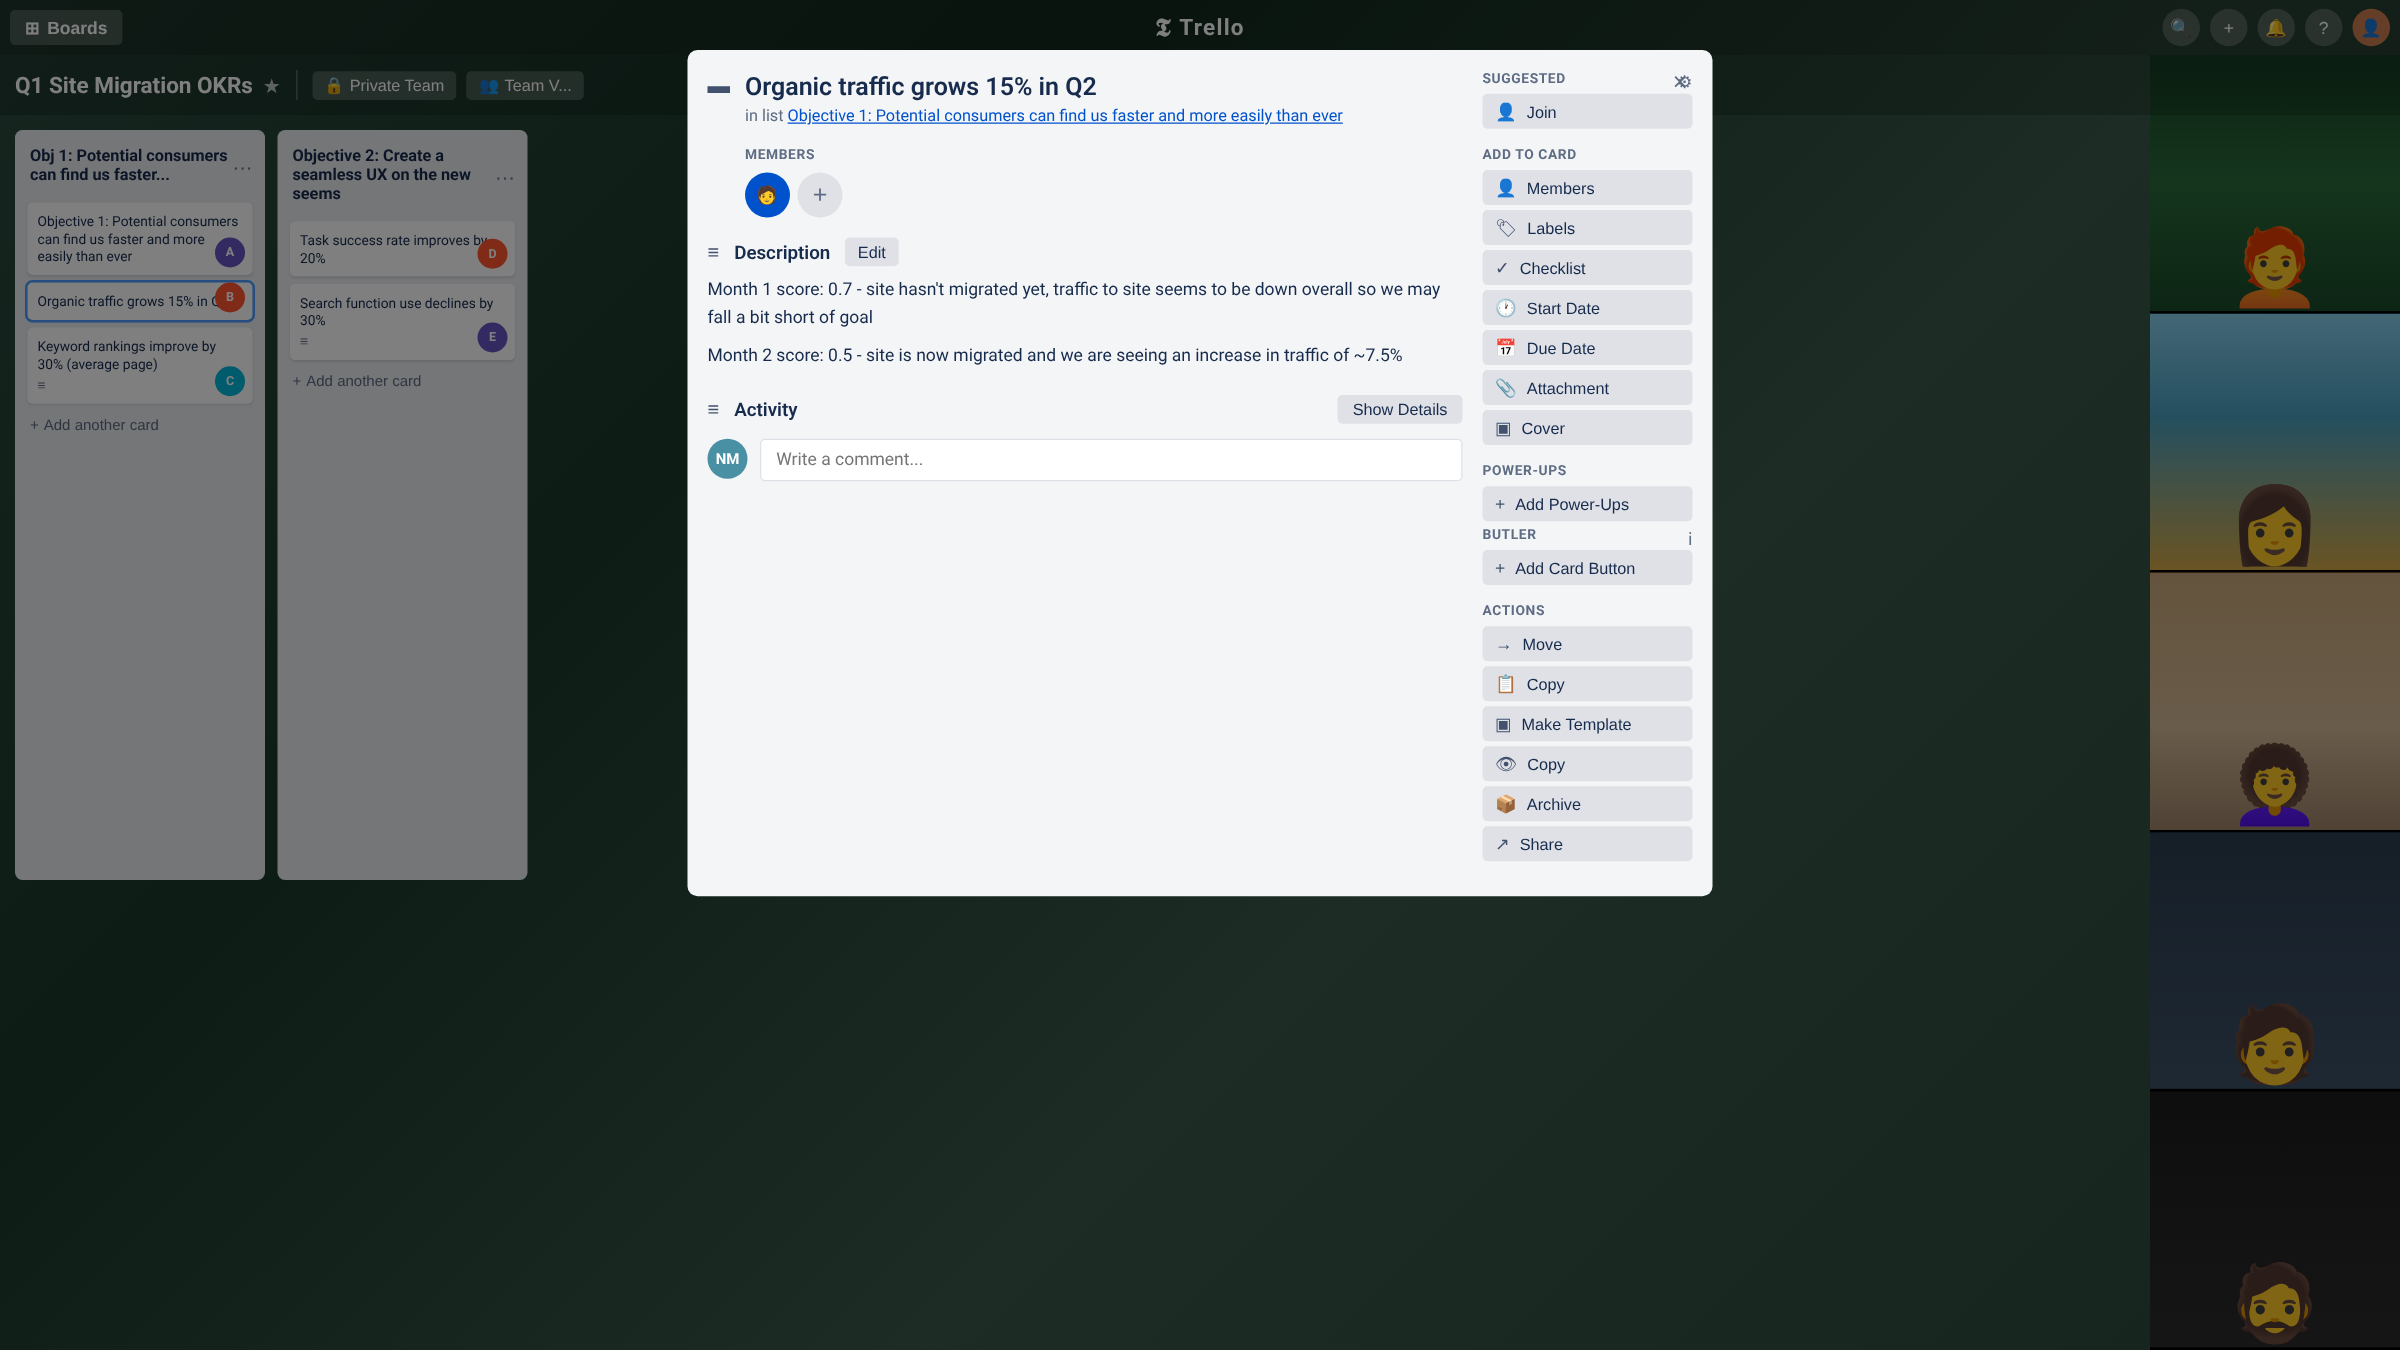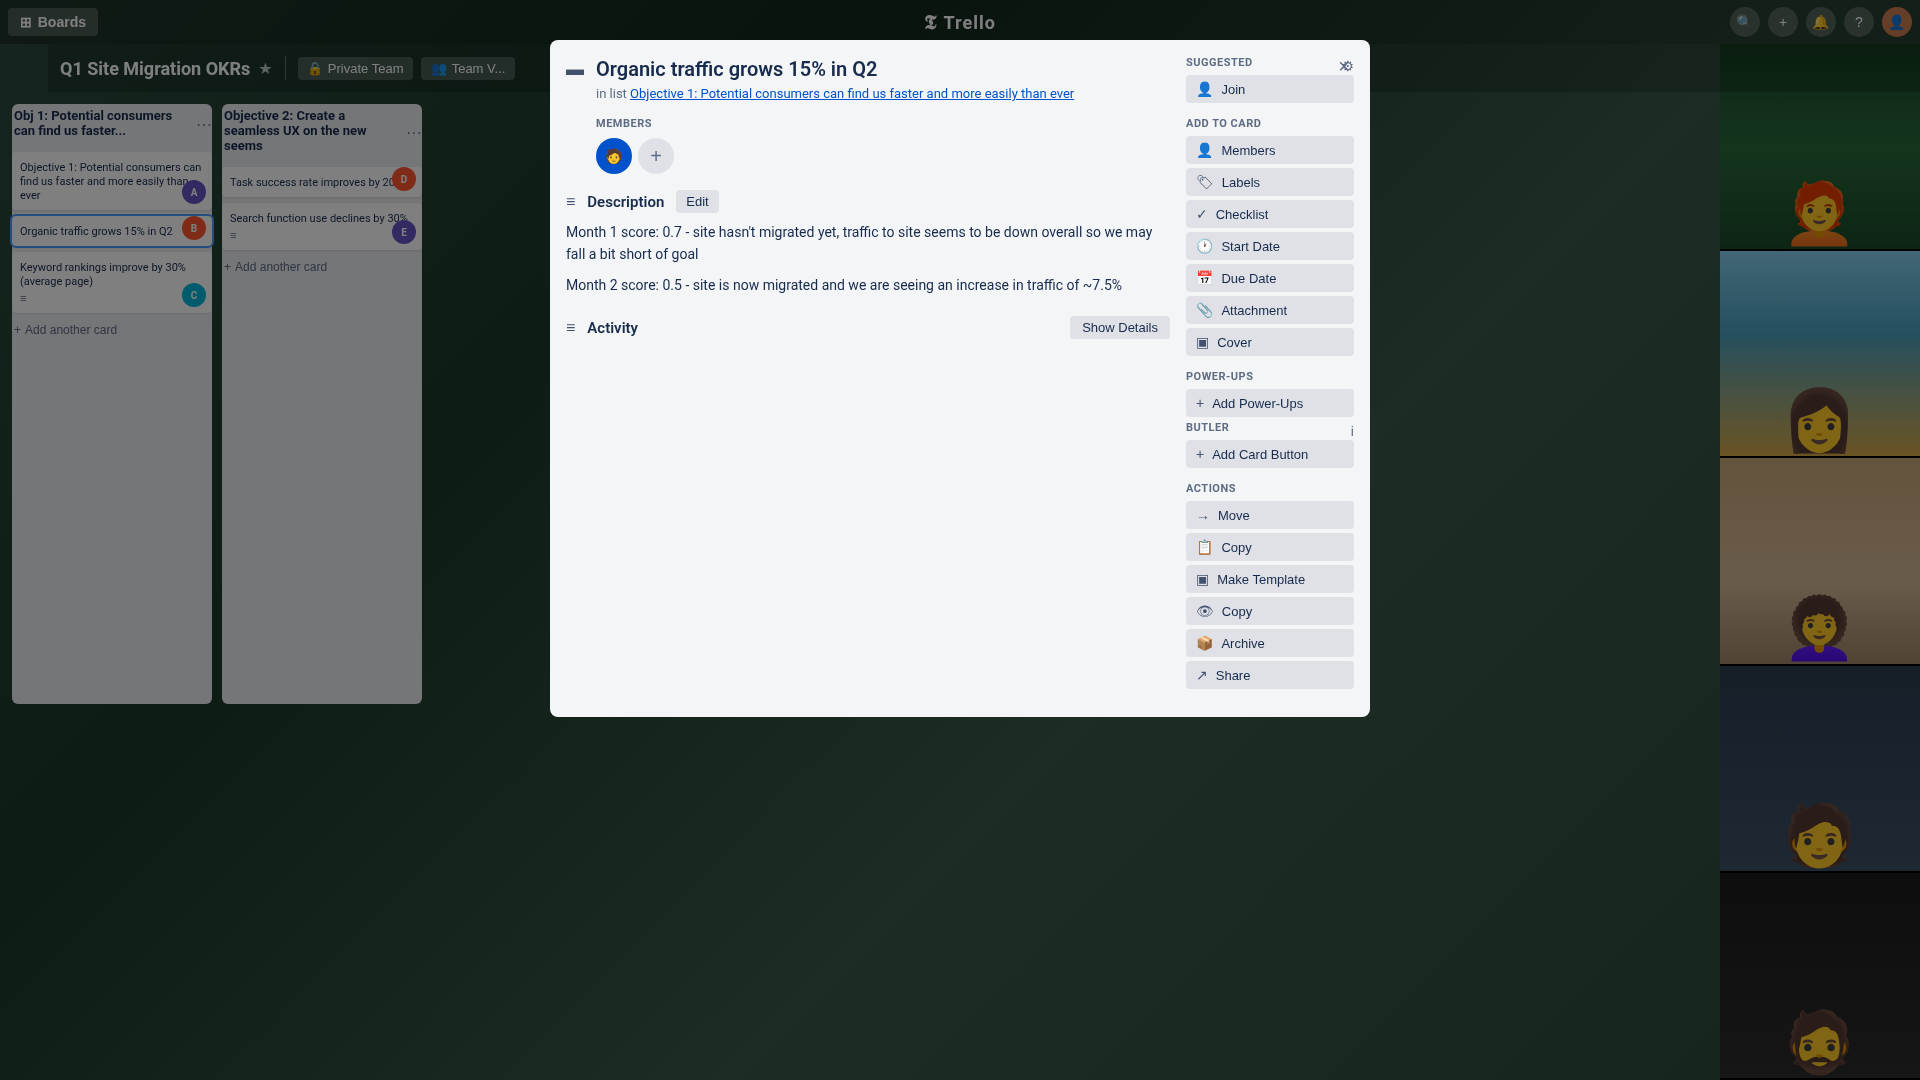--- a/index.html
+++ b/index.html
@@ -88,21 +88,20 @@
     .board-nav {
       position: absolute;
       top: 44px; left: 0; right: 0;
       height: 48px;
       background: rgba(0,0,0,0.2);
       display: flex;
       align-items: center;
       z-index: 10;
       padding: 0 12px;
       gap: 8px;
-      margin-left: 48px;
     }
 
     .board-title {
       color: #fff;
       font-size: 18px;
       font-weight: 700;
     }
 
     .board-star {
       color: rgba(255,255,255,0.7);
@@ -141,21 +140,21 @@
       display: flex;
       gap: 10px;
       overflow: hidden;
     }
 
     .board-column {
       background: #ebecf0;
       border-radius: 6px;
       width: 200px;
       flex-shrink: 0;
-      padding: 0;
+      padding: 10px;
       max-height: 600px;
     }
 
     .column-title {
       font-size: 13px;
       font-weight: 700;
       color: #172b4d;
       padding: 4px 2px 8px;
     }
 
@@ -725,20 +724,26 @@
       </div>
 
       <div class="activity-section">
         <div class="activity-header">
           <div class="activity-left">
             <span class="activity-icon">≡</span>
             <span class="activity-title">Activity</span>
           </div>
           <button class="show-details-btn">Show Details</button>
         </div>
+        <div class="comment-row">
+          <div class="comment-avatar">
+            <span>NM</span>
+          </div>
+          <input type="text" class="comment-input" placeholder="Write a comment..." style="">
+        </div>
       </div>
 
     </div>
 
     <div class="modal-sidebar">
 
       <div class="sidebar-header-row">
         <div class="sidebar-section-label">SUGGESTED</div>
         <span class="gear-icon-small">⚙</span>
       </div>

